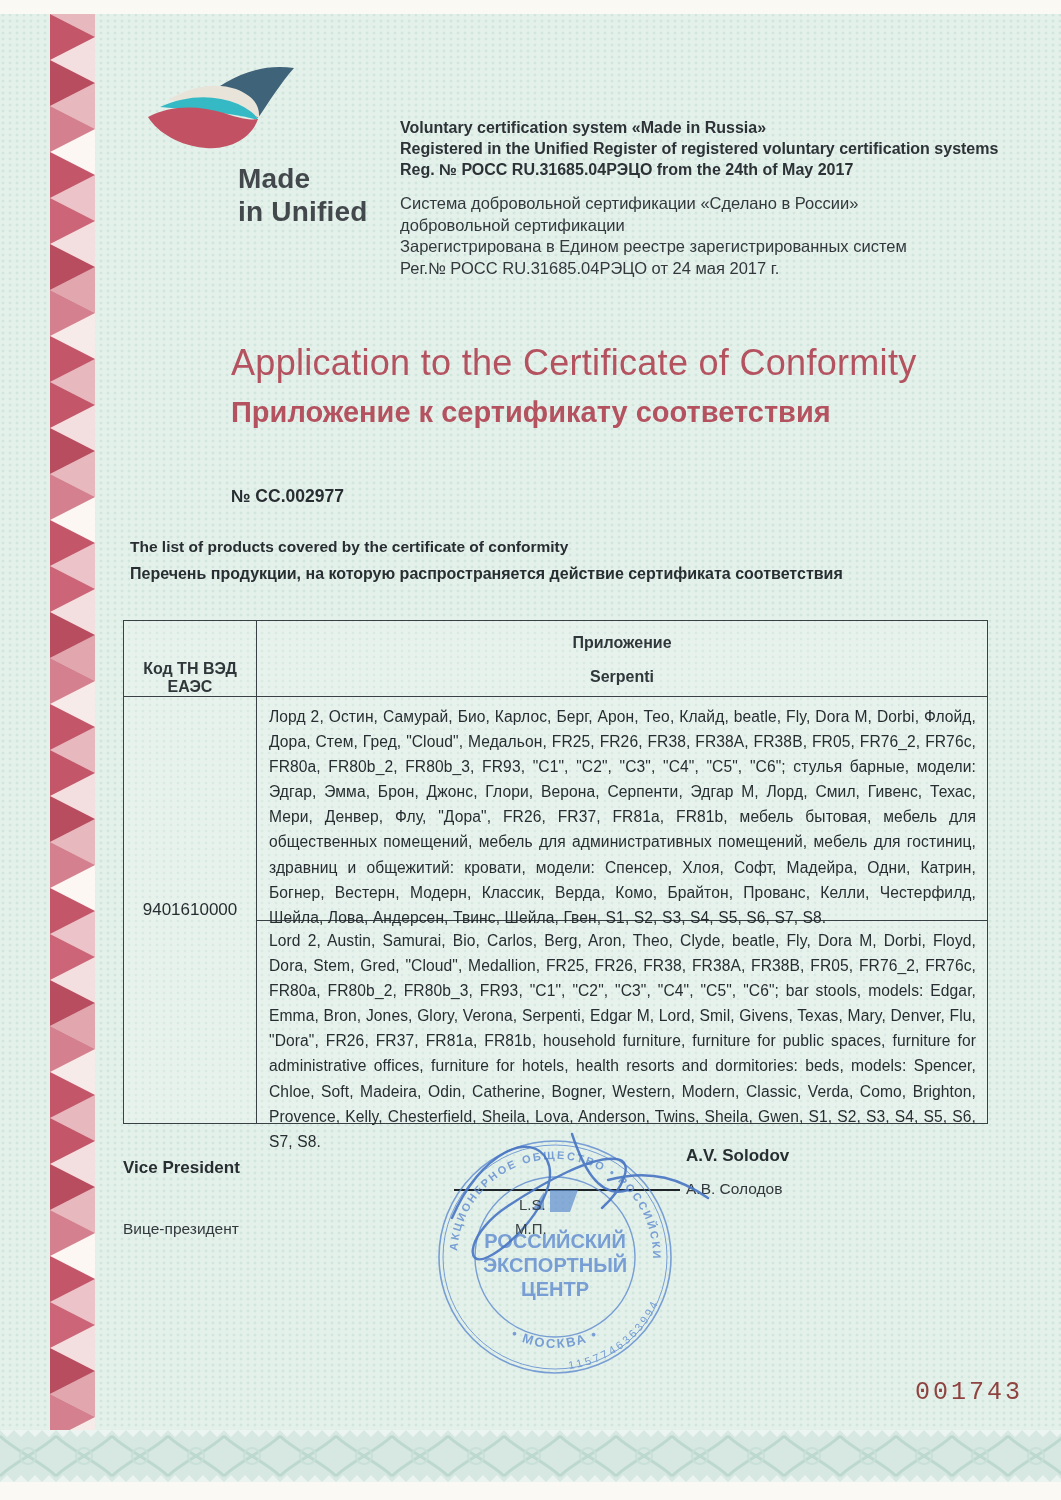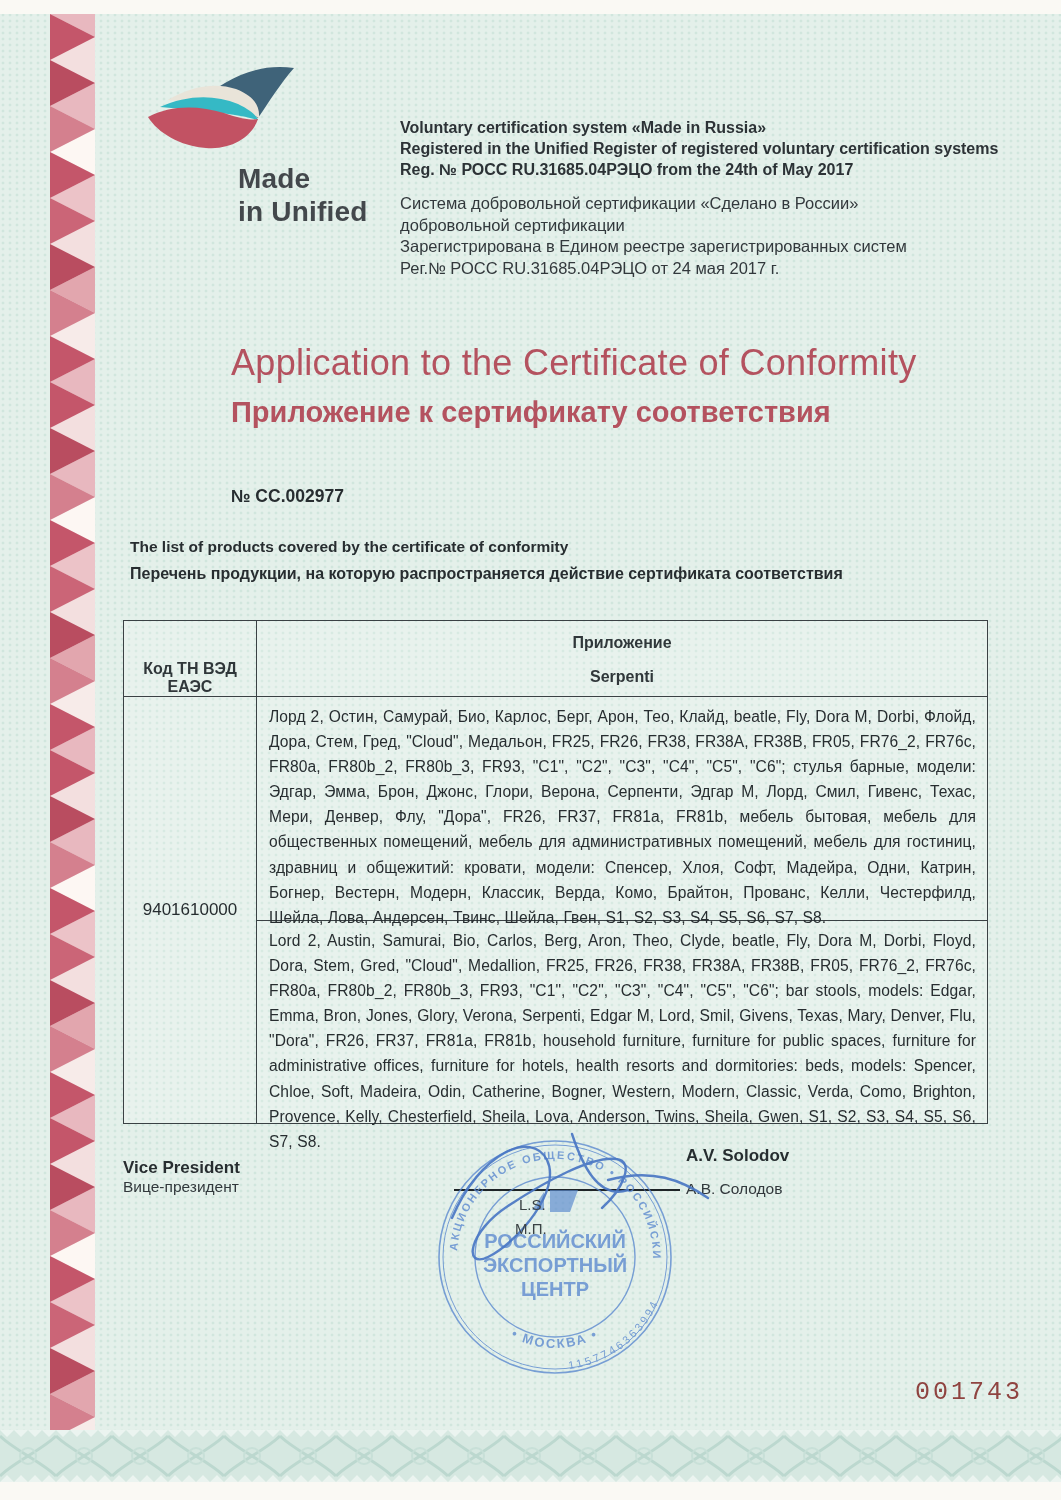--- a/index.html
+++ b/index.html
@@ -47,21 +47,21 @@
   .tbody { display:flex; }
   .td-code { width:133px; border-right:1.5px solid #3a4144; display:flex; align-items:center;
              justify-content:center; font-size:17px; color:#272d30; }
   .td-stack { flex:1; display:flex; flex-direction:column; }
   .cell-text { padding:7px 11px 6px 12px; font-size:15.6px; line-height:25.1px; text-align:justify;
                color:#272d30; letter-spacing:.1px; }
   .cell-ru { height:224px; border-bottom:1.5px solid #3a4144; }
   .cell-en { height:202px; }
 
   .sig-pos-en { position:absolute; left:123px; top:1146px; font-size:17px; font-weight:bold; color:#272d30;margin-top:12px; }
-  .sig-pos-ru { position:absolute; left:123px; top:1178px; font-size:15.5px; color:#32383c; }
+  .sig-pos-ru { position:absolute; left:123px; top:1220px; font-size:15.5px; color:#32383c; }
   .sig-name-en { position:absolute; left:686px; top:1146px; font-size:17px; font-weight:bold; color:#272d30; }
   .sig-name-ru { position:absolute; left:686px; top:1180px; font-size:15.5px; color:#32383c; }
   .sig-line { position:absolute; left:454px; top:1189px; width:226px; height:2px; background:#1e2427; }
   .seal-en { position:absolute; left:519px; top:1196px; font-size:15px; color:#3a4144; }
   .seal-ru { position:absolute; left:515px; top:1220px; font-size:15px; color:#3a4144;text-align:center; }
 
   .stamp { position:absolute; left:428px; top:1130px; opacity:.88; }
   .signature-svg { position:absolute; left:420px; top:1118px; }
 
   .serial { position:absolute; left:915px; top:1378px; font-family:"Liberation Mono","DejaVu Sans Mono",monospace;

